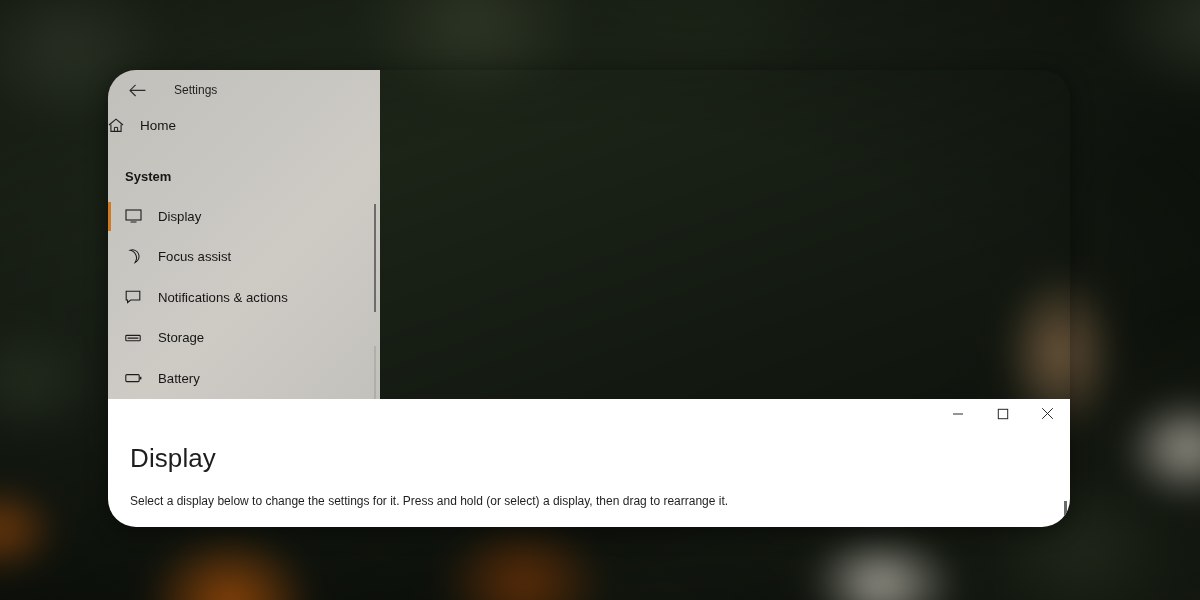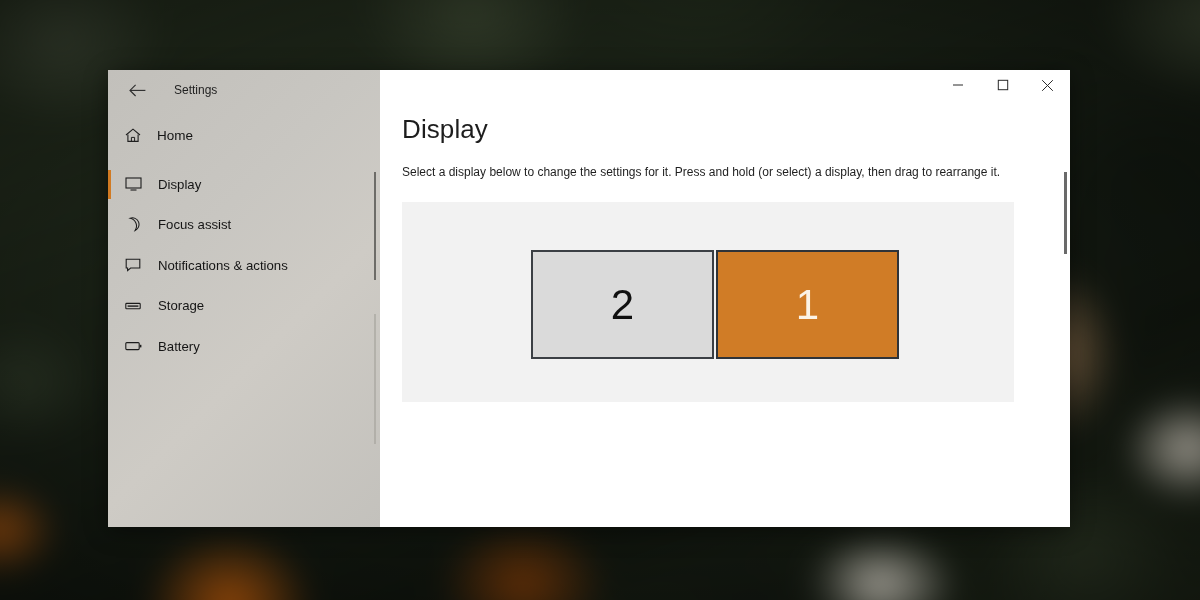--- a/index.html
+++ b/index.html
@@ -52,22 +52,23 @@
 
   
   #settings-window {
     position: absolute;
     left: 108px;
     top: 70px;
     width: 962px;
     height: 457px;
     box-shadow: 0 4px 22px rgba(0,0,0,0.45);
     display: flex;
-    flex-direction: row;
+    flex-direction: column;
     overflow: hidden;
+    border-radius: 28px;
   }
 
   
   .nav-pane {
     width: 272px;
     height: 100%;
     background: linear-gradient(135deg, #c2c0bb 0%, #c8c6c1 35%, #cecbc5 60%, #c3c1bc 100%);
     position: relative;
     flex: 0 0 272px;
   }
@@ -87,23 +88,22 @@
     color: #2b2b2b;
     line-height: 1;
   }
   .win-title {
     margin-left: 22px;
     font-size: 12px;
     color: #1f1f1f;
   }
   .home-row {
     display: flex;
-    align-items: center;
+    align-items: flex-start;
     height: 34px;
-    padding-left: 17px;
     margin-top: 8px;
   }
   .home-row .glyph { width: 26px; font-size: 15px; color: #1f1f1f; display:flex; align-items:center;}
   .home-row .label { font-size: 13.5px; color: #151515; margin-left: 6px; }
 
   .search-wrap {
     margin: 14px 0 0 17px;
     width: 241px;
     height: 26px;
     background: #cbc9c4;
@@ -338,20 +338,21 @@
           <svg width="16" height="15" viewBox="0 0 16 15" aria-hidden="true">
             <path d="M1 7 L8 1.2 L15 7" fill="none" stroke="#1f1f1f" stroke-width="1.1"></path>
             <path d="M2.9 6.6 L2.9 13.4 L13.1 13.4 L13.1 6.6" fill="none" stroke="#1f1f1f" stroke-width="1.1"></path>
             <path d="M6.4 13.4 L6.4 9.4 L9.6 9.4 L9.6 13.4" fill="none" stroke="#1f1f1f" stroke-width="1"></path>
           </svg>
         </span>
         <span class="label">Home</span>
       </div>
 
 
+      <div class="group-title">System</div>
 
       <div class="nav-list">
 
         <div class="nav-item selected">
           <span class="nav-glyph">
             <svg width="17" height="14" viewBox="0 0 17 14" aria-hidden="true">
               <rect x="1" y="1" width="15" height="10" fill="none" stroke="#1c1c1c" stroke-width="1.1"></rect>
               <line x1="5.5" y1="13" x2="11.5" y2="13" stroke="#1c1c1c" stroke-width="1.1"></line>
             </svg>
           </span>

